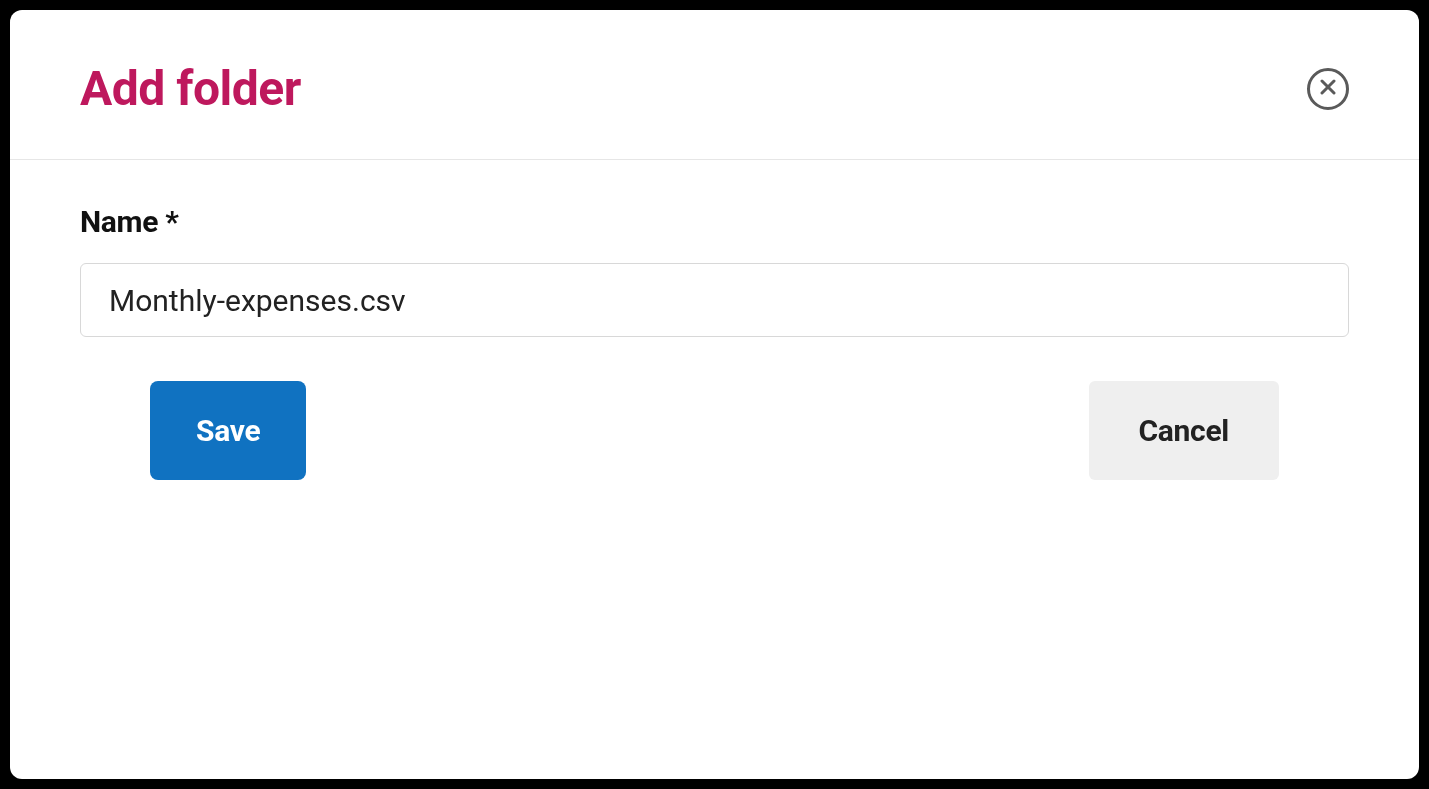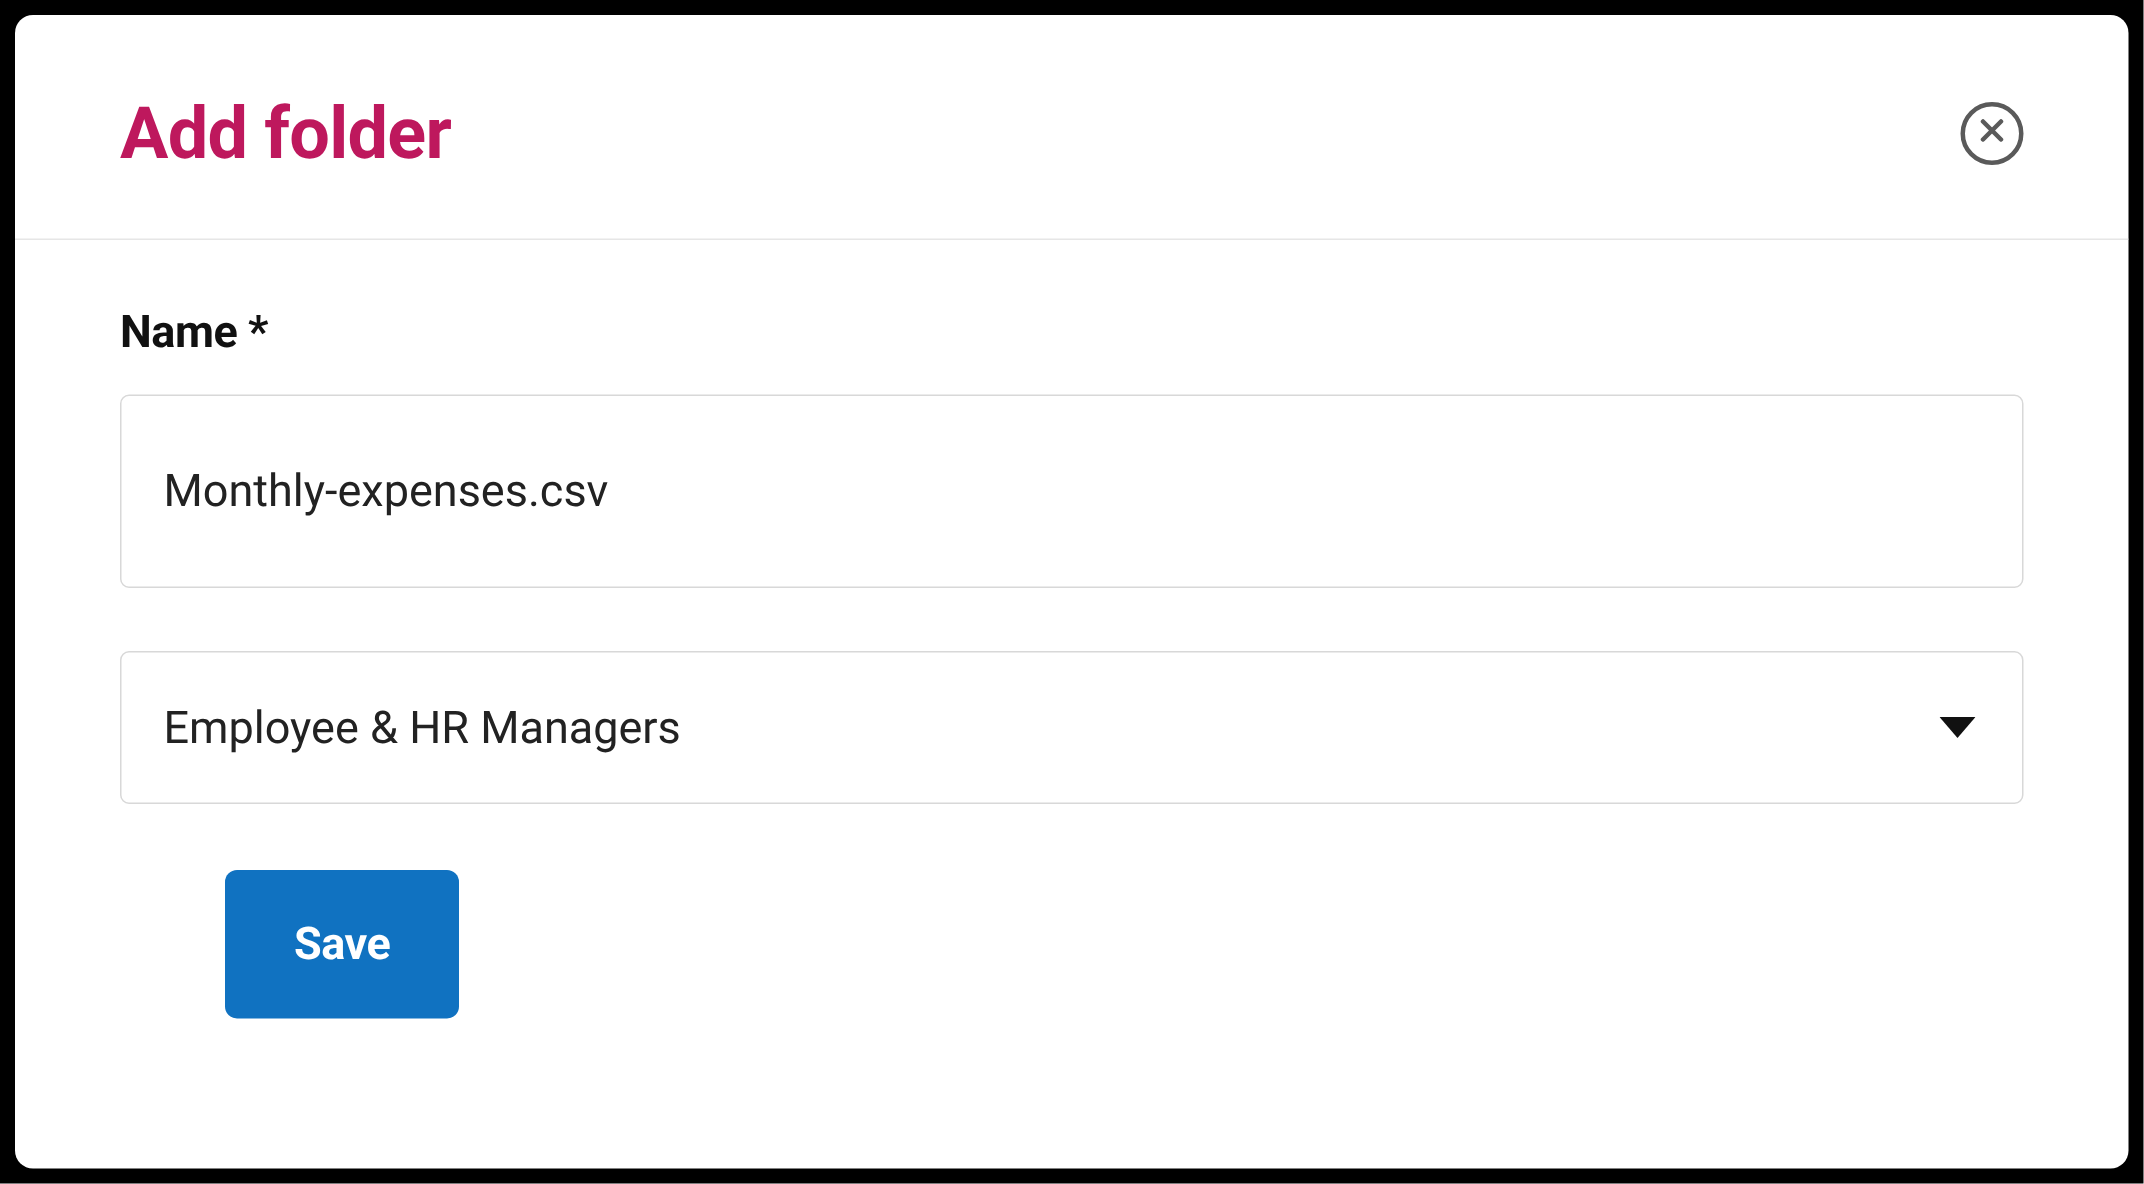--- a/index.html
+++ b/index.html
@@ -84,21 +84,21 @@
       justify-content: center;
       color: #6a6a6a;
       font-family: Georgia, serif;
       font-style: italic;
       font-weight: 700;
       font-size: 20px;
       line-height: 1;
     }
     .text-input {
       width: 100%;
-      height: 129px;
+      height: 74px;
       border: 1px solid #d8d8d8;
       border-radius: 6px;
       padding: 0 28px;
       font-size: 30px;
       font-weight: 400;
       color: #222;
       background: #fff;
       outline: none;
       font-family: inherit;
     }
@@ -177,27 +177,20 @@
 
   <div class="modal-body">
     <div class="form-group">
       <div class="label-row">
         <label class="label">Name *</label>
       </div>
       <input type="text" class="text-input" value="Monthly-expenses.csv" style="">
     </div>
 
     <div class="form-group">
-      <div class="select-wrap">
-        <button type="button" class="select-input">Employee &amp; HR Managers</button>
-        <span class="caret">
-          <svg width="24" height="14" viewBox="0 0 24 14">
-            <polygon points="0,0 24,0 12,14" fill="#111"></polygon>
-          </svg>
-        </span>
-      </div>
     </div>
 
     <div class="modal-footer">
       <button class="btn btn-primary">Save</button>
+      <button class="btn btn-secondary">Cancel</button>
     </div>
   </div>
 </div>
 
 </body></html>

